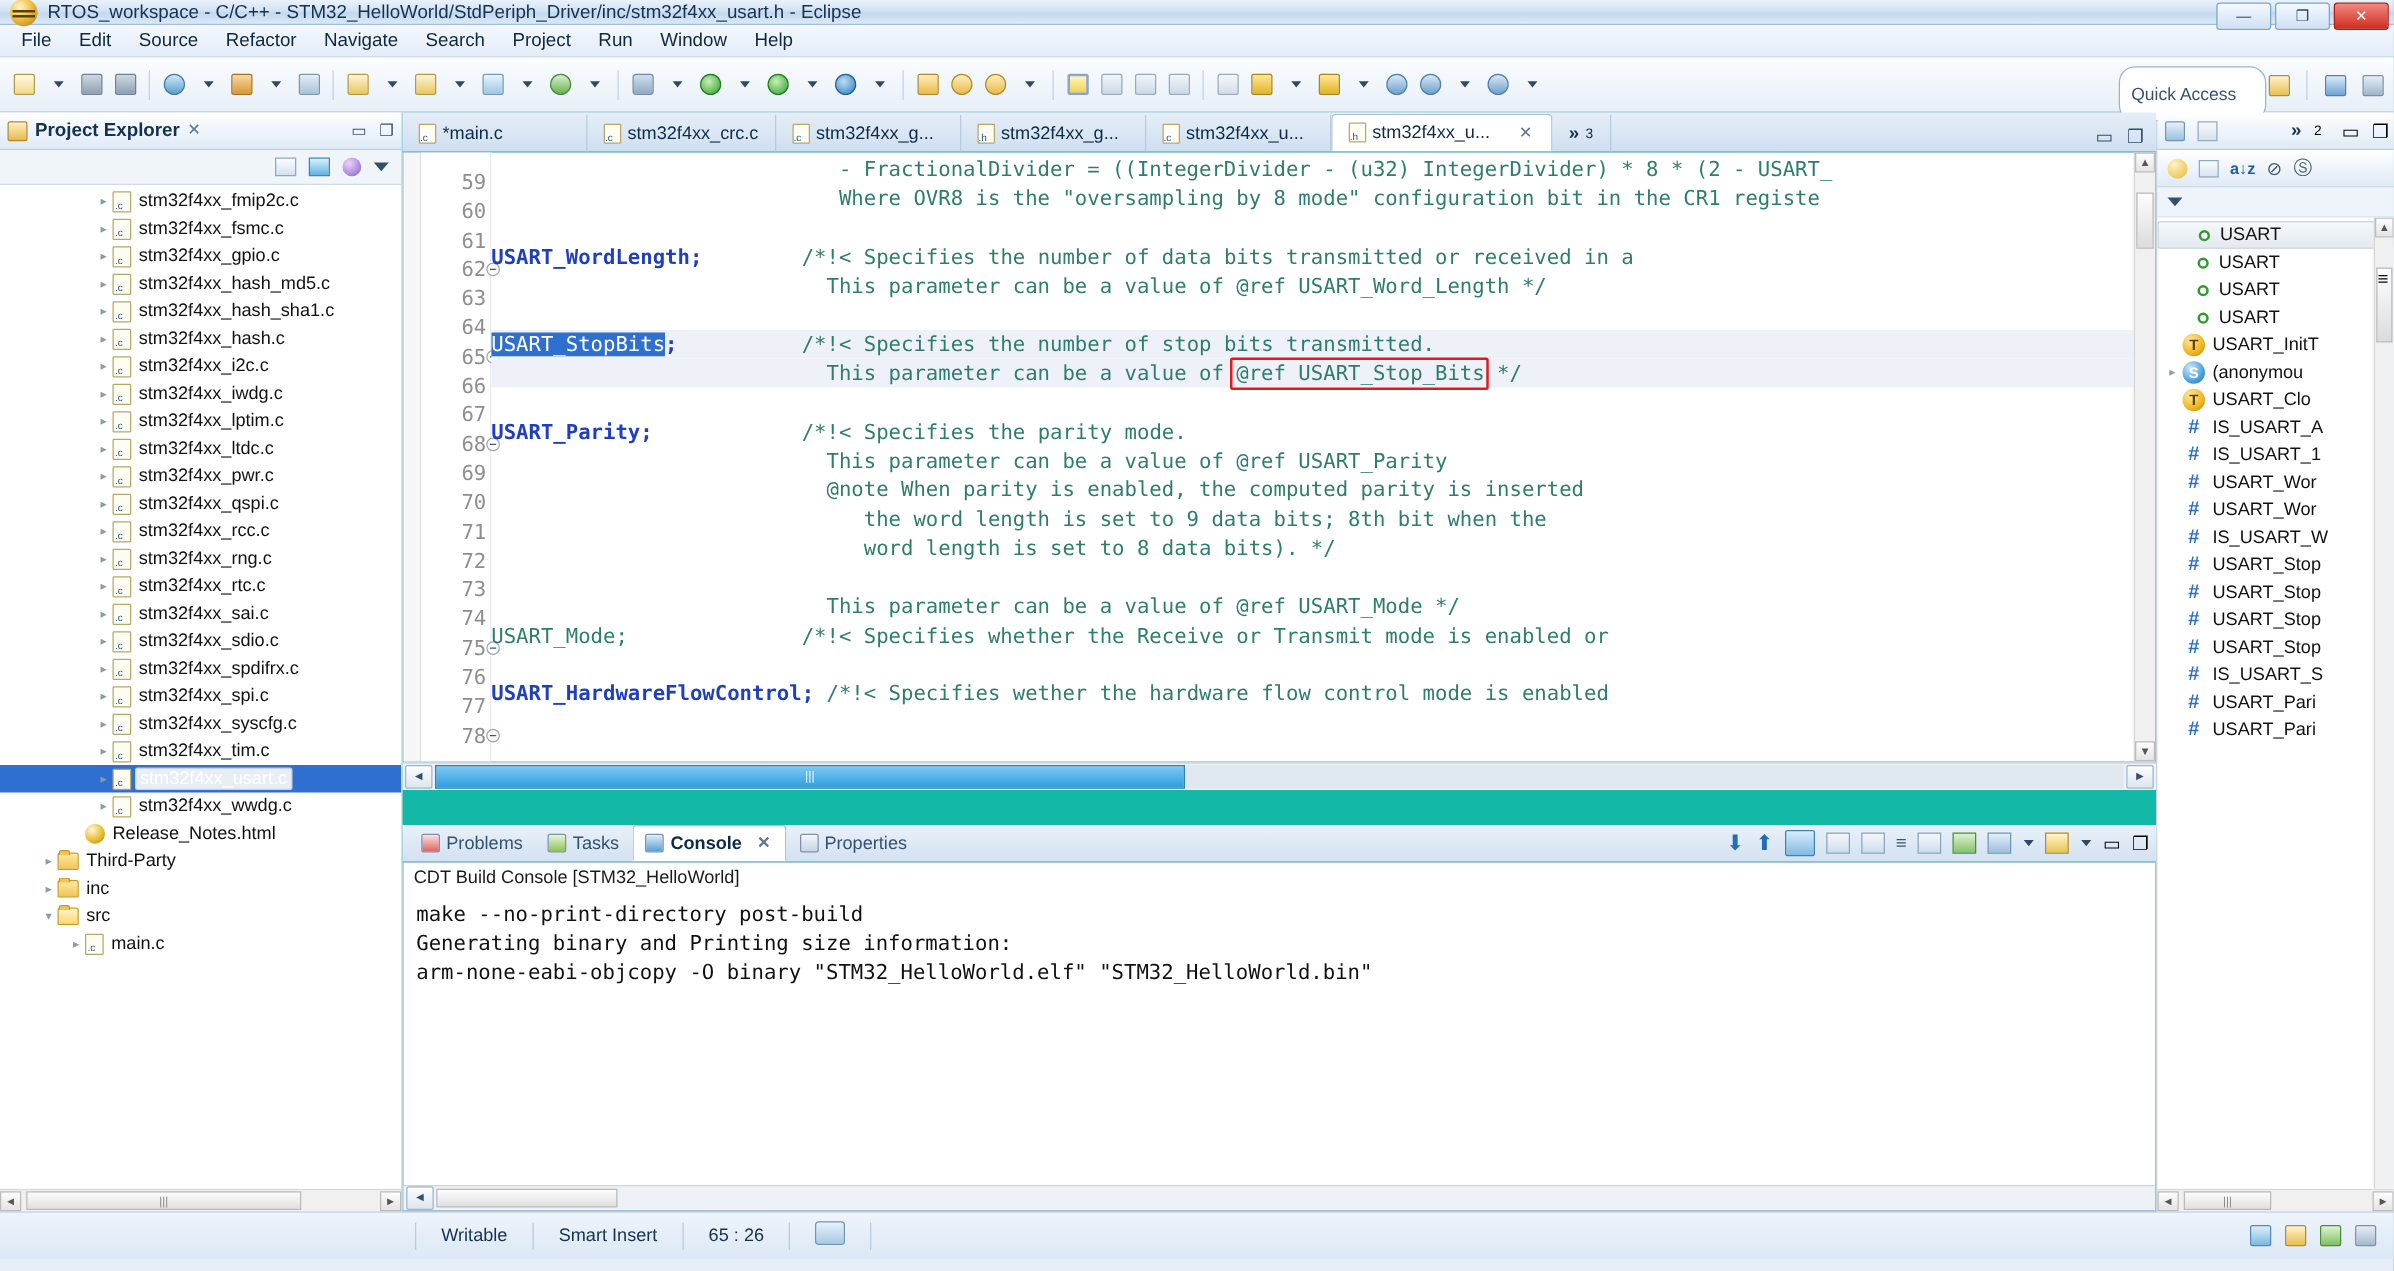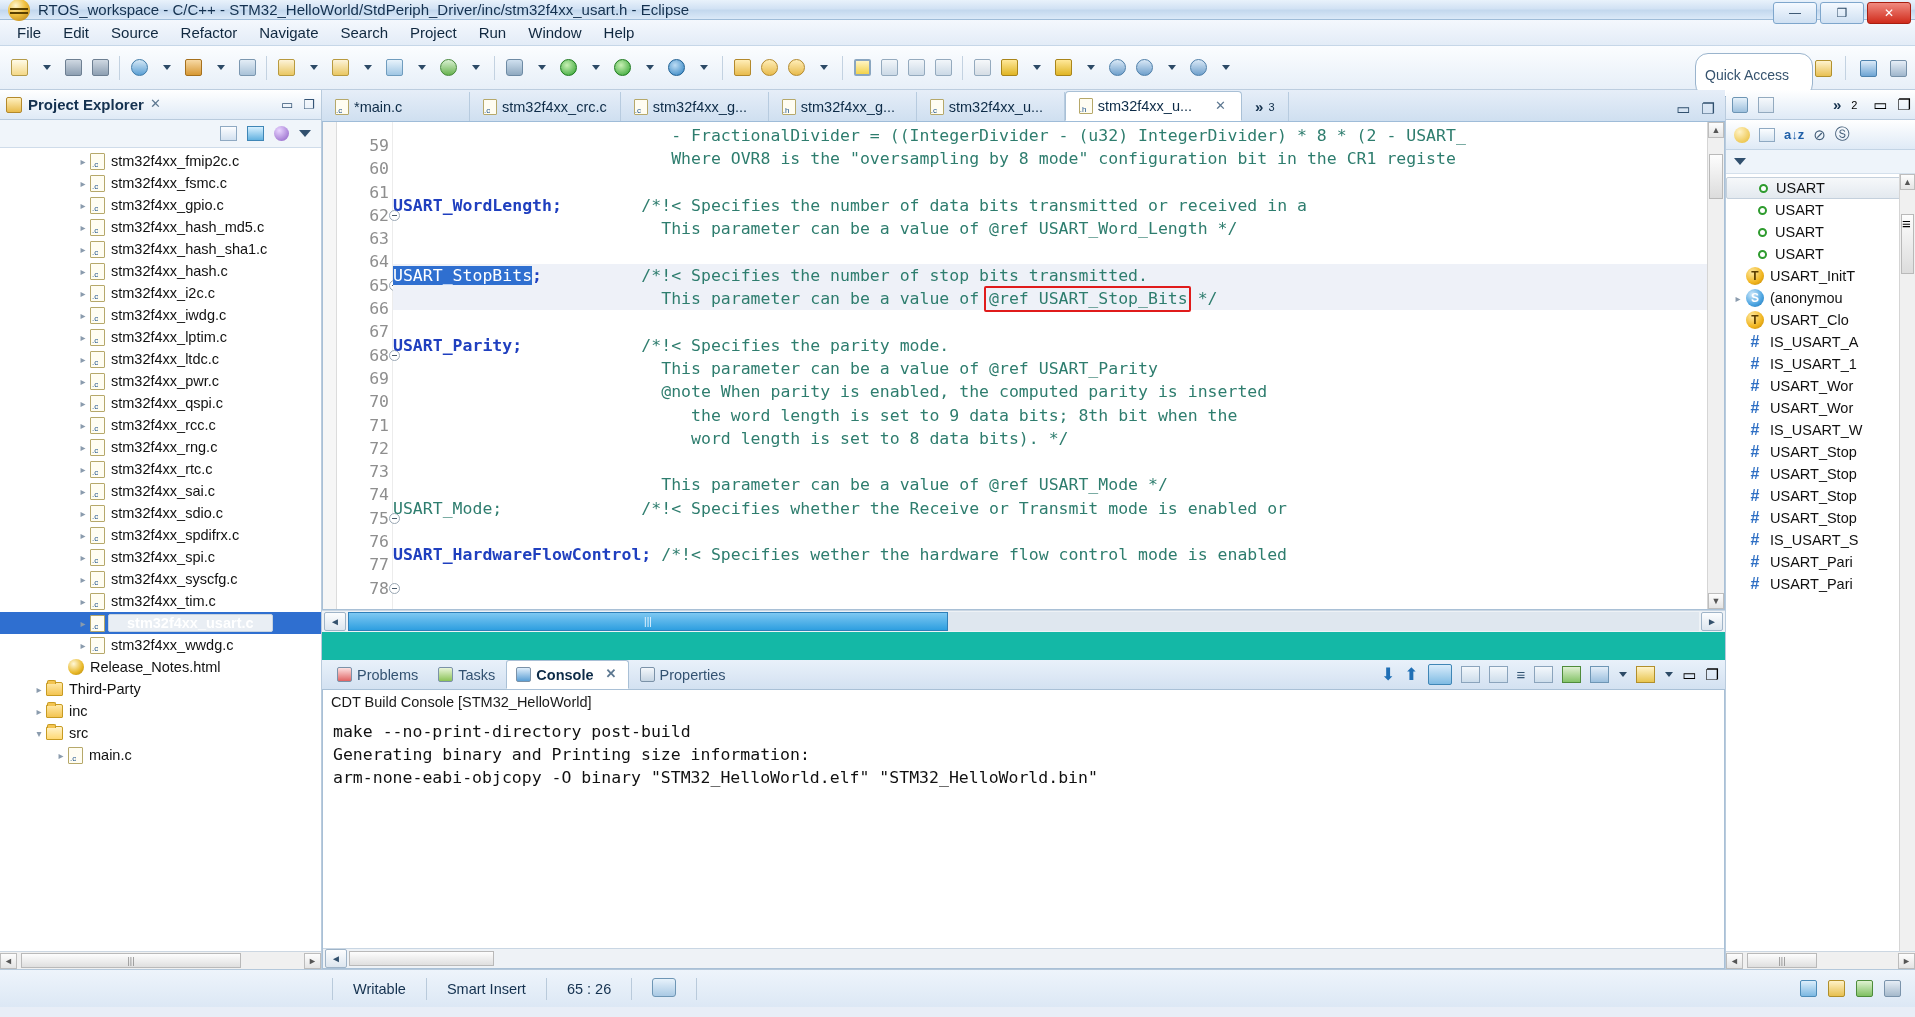--- a/index.html
+++ b/index.html
@@ -73,21 +73,21 @@
     border-bottom:1px solid #b9cbdd; position:relative;
   }
   .viewtab .label{ font-weight:bold; font-size:15px; color:#14314f; }
   .vt-right{ position:absolute; right:6px; display:flex; gap:10px; color:#355576; font-size:13px; }
   .pe-toolbar{
     height:28px; display:flex; align-items:center; justify-content:flex-end; gap:10px;
     padding-right:10px; background:#f0f5fa; border-bottom:1px solid #cfdcea;
   }
   .tree{ flex:1; overflow:hidden; background:#fff; position:relative; padding-top:2px; }
   .trow{ height:22px; display:flex; align-items:center; font-size:14.5px; color:#111; white-space:nowrap; }
-  .trow.sel .tlabel{ background:#e9eef4; border:1px solid #c8d4e0; border-radius:2px; padding:0 18px; margin-left:-3px;font-weight:bold;}
+  .trow.sel .tlabel{ background:#e9eef4; border:1px solid #c8d4e0; border-radius:2px; padding:0 3px; margin-left:-3px;}
   .arrow{ width:14px; text-align:center; color:#8a9bad; font-size:10px; flex:none; }
   .fileicon{
     width:15px;height:17px;flex:none;margin-right:6px;position:relative;
     background:#fffdf2;border:1px solid #b6a86a;border-radius:1px;
   }
   .fileicon:after{
     content:".c"; position:absolute; left:1px; bottom:0px; font-size:8px; color:#1a4f8a; font-family:"Liberation Sans",sans-serif;
   }
   .foldericon{
     width:17px;height:14px;flex:none;margin-right:6px;

